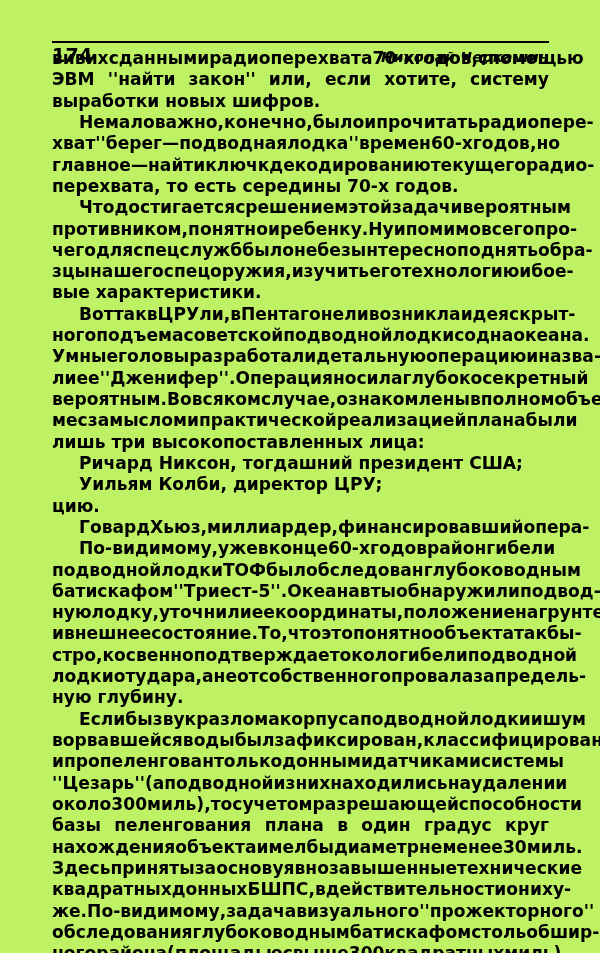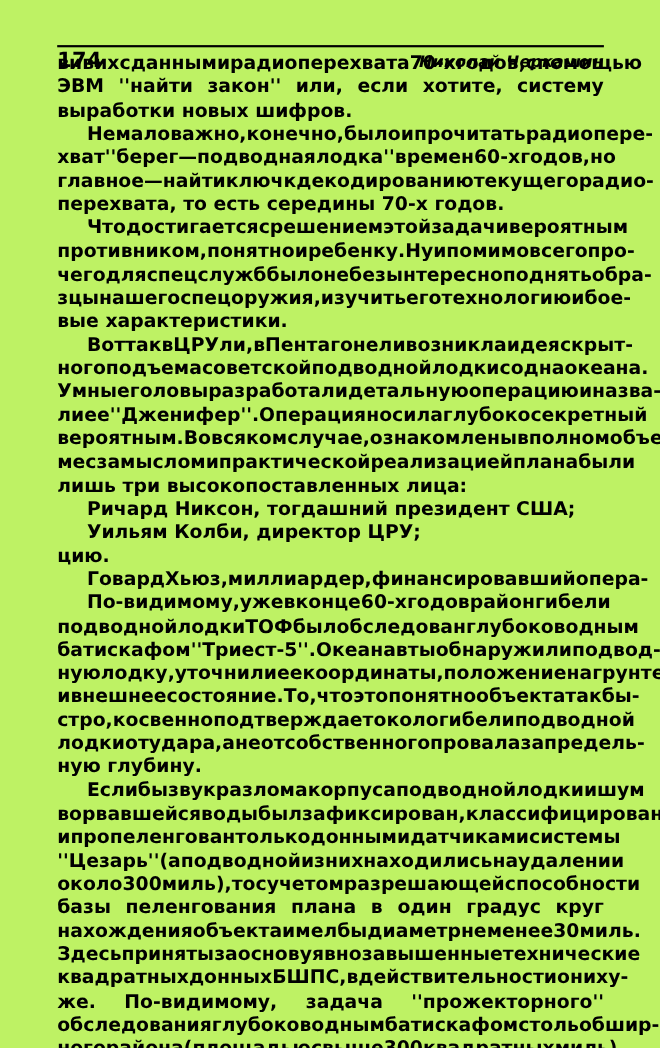--- a/index.html
+++ b/index.html
@@ -176,19 +176,19 @@
       <p class="para">
         <span class="line justify"><span class="indent"></span><span class="w">Если</span><span class="w">бы</span><span class="w">звук</span><span class="w">разлома</span><span class="w">корпуса</span><span class="w">подводной</span><span class="w">лодки</span><span class="w">и</span><span class="w">шум</span></span>
         <span class="line justify"><span class="w">ворвавшейся</span><span class="w">воды</span><span class="w">был</span><span class="w">зафиксирован,</span><span class="w">классифицирован</span></span>
         <span class="line justify"><span class="w">и</span><span class="w">пропеленгован</span><span class="w">только</span><span class="w">донными</span><span class="w">датчиками</span><span class="w">системы</span></span>
         <span class="line justify"><span class="w">''Цезарь''</span><span class="w">(а</span><span class="w">подводной</span><span class="w">из</span><span class="w">них</span><span class="w">находились</span><span class="w">на</span><span class="w">удалении</span></span>
         <span class="line justify"><span class="w">около</span><span class="w">300</span><span class="w">миль),</span><span class="w">то</span><span class="w">с</span><span class="w">учетом</span><span class="w">разрешающей</span><span class="w">способности</span></span>
         <span class="line justify"><span class="w">базы</span><span class="w">пеленгования</span><span class="w">плана</span><span class="w">в</span><span class="w">один</span><span class="w">градус</span><span class="w">круг</span></span>
         <span class="line justify"><span class="w">нахождения</span><span class="w">объекта</span><span class="w">имел</span><span class="w">бы</span><span class="w">диаметр</span><span class="w">не</span><span class="w">менее</span><span class="w">30</span><span class="w">миль.</span></span>
         <span class="line justify"><span class="w">Здесь</span><span class="w">приняты</span><span class="w">за</span><span class="w">основу</span><span class="w">явно</span><span class="w">завышенные</span><span class="w">технические</span></span>
         <span class="line justify"><span class="w">квадратных</span><span class="w">донных</span><span class="w">БШПС,</span><span class="w">в</span><span class="w">действительности</span><span class="w">они</span><span class="w">ху-</span></span>
-        <span class="line justify"><span class="w">же.</span><span class="w">По-видимому,</span><span class="w">задача</span><span class="w">''прожекторного''</span></span>
+        <span class="line justify"><span class="w">же.</span><span class="w">По-видимому,</span><span class="w">задача</span><span class="w">визуального</span><span class="w">''прожекторного''</span></span>
         <span class="line justify"><span class="w">обследования</span><span class="w">глубоководным</span><span class="w">батискафом</span><span class="w">столь</span><span class="w">обшир-</span></span>
         <span class="line justify"><span class="w">ного</span><span class="w">района</span><span class="w">(площадью</span><span class="w">свыше</span><span class="w">300</span><span class="w">квадратных</span><span class="w">миль)</span></span>
       </p>
     </div>
 
 </div>
 
 </body></html>

